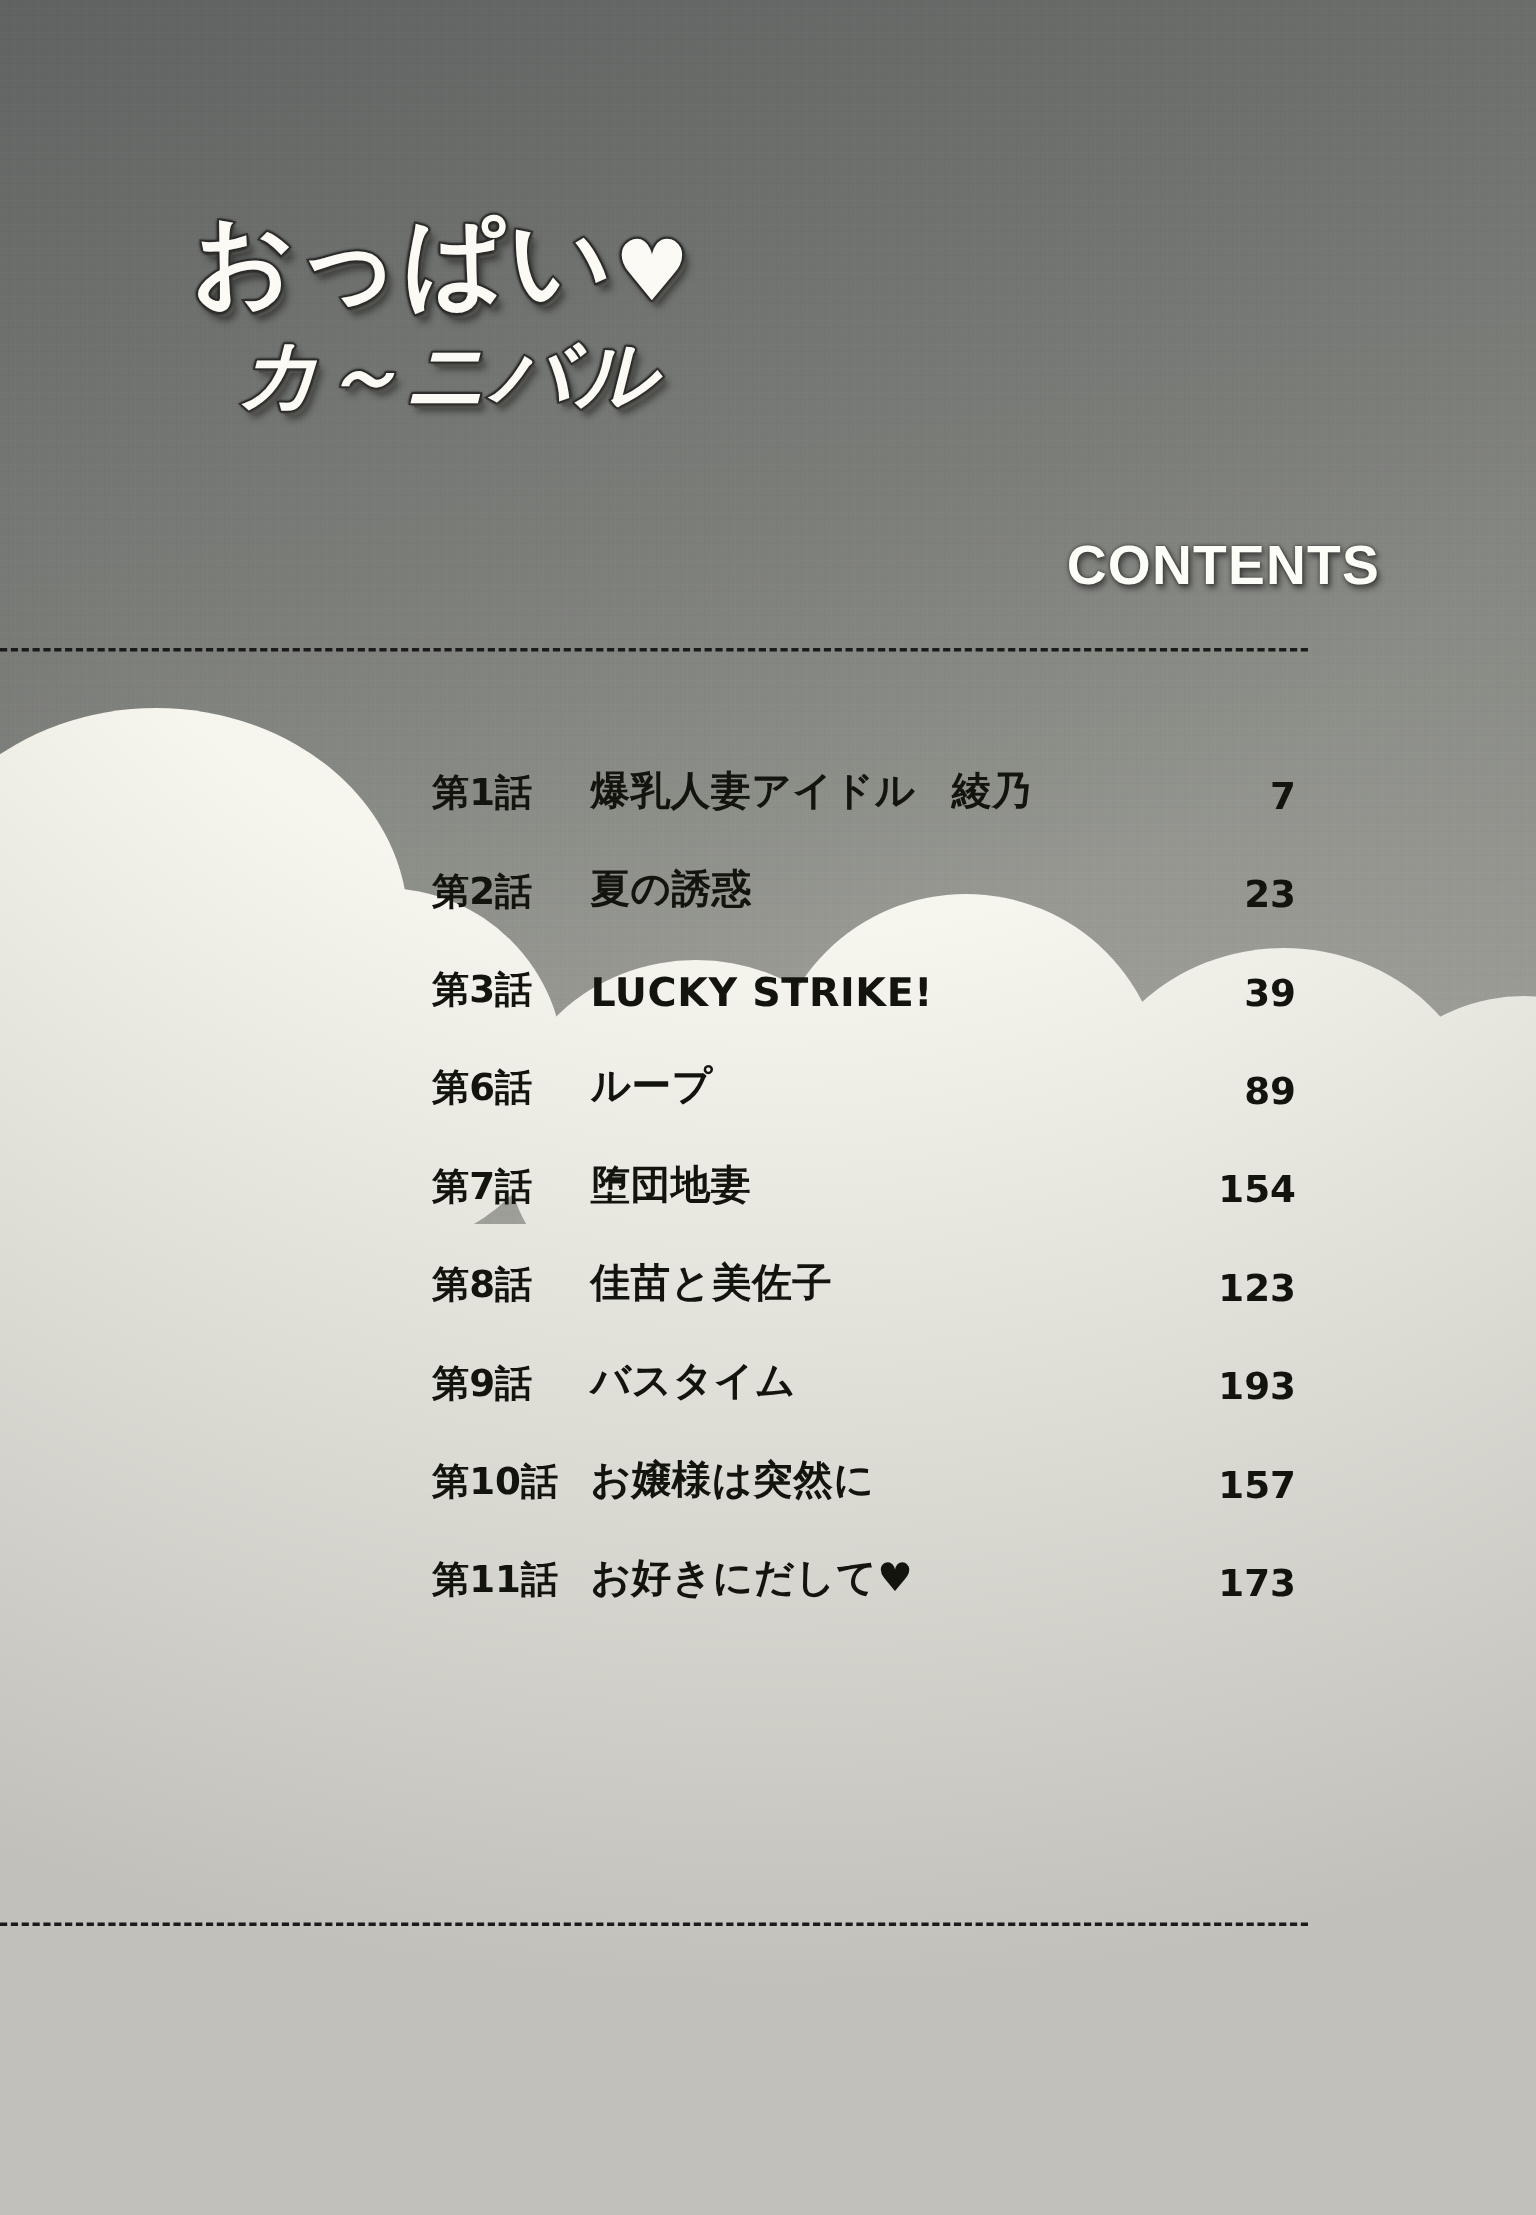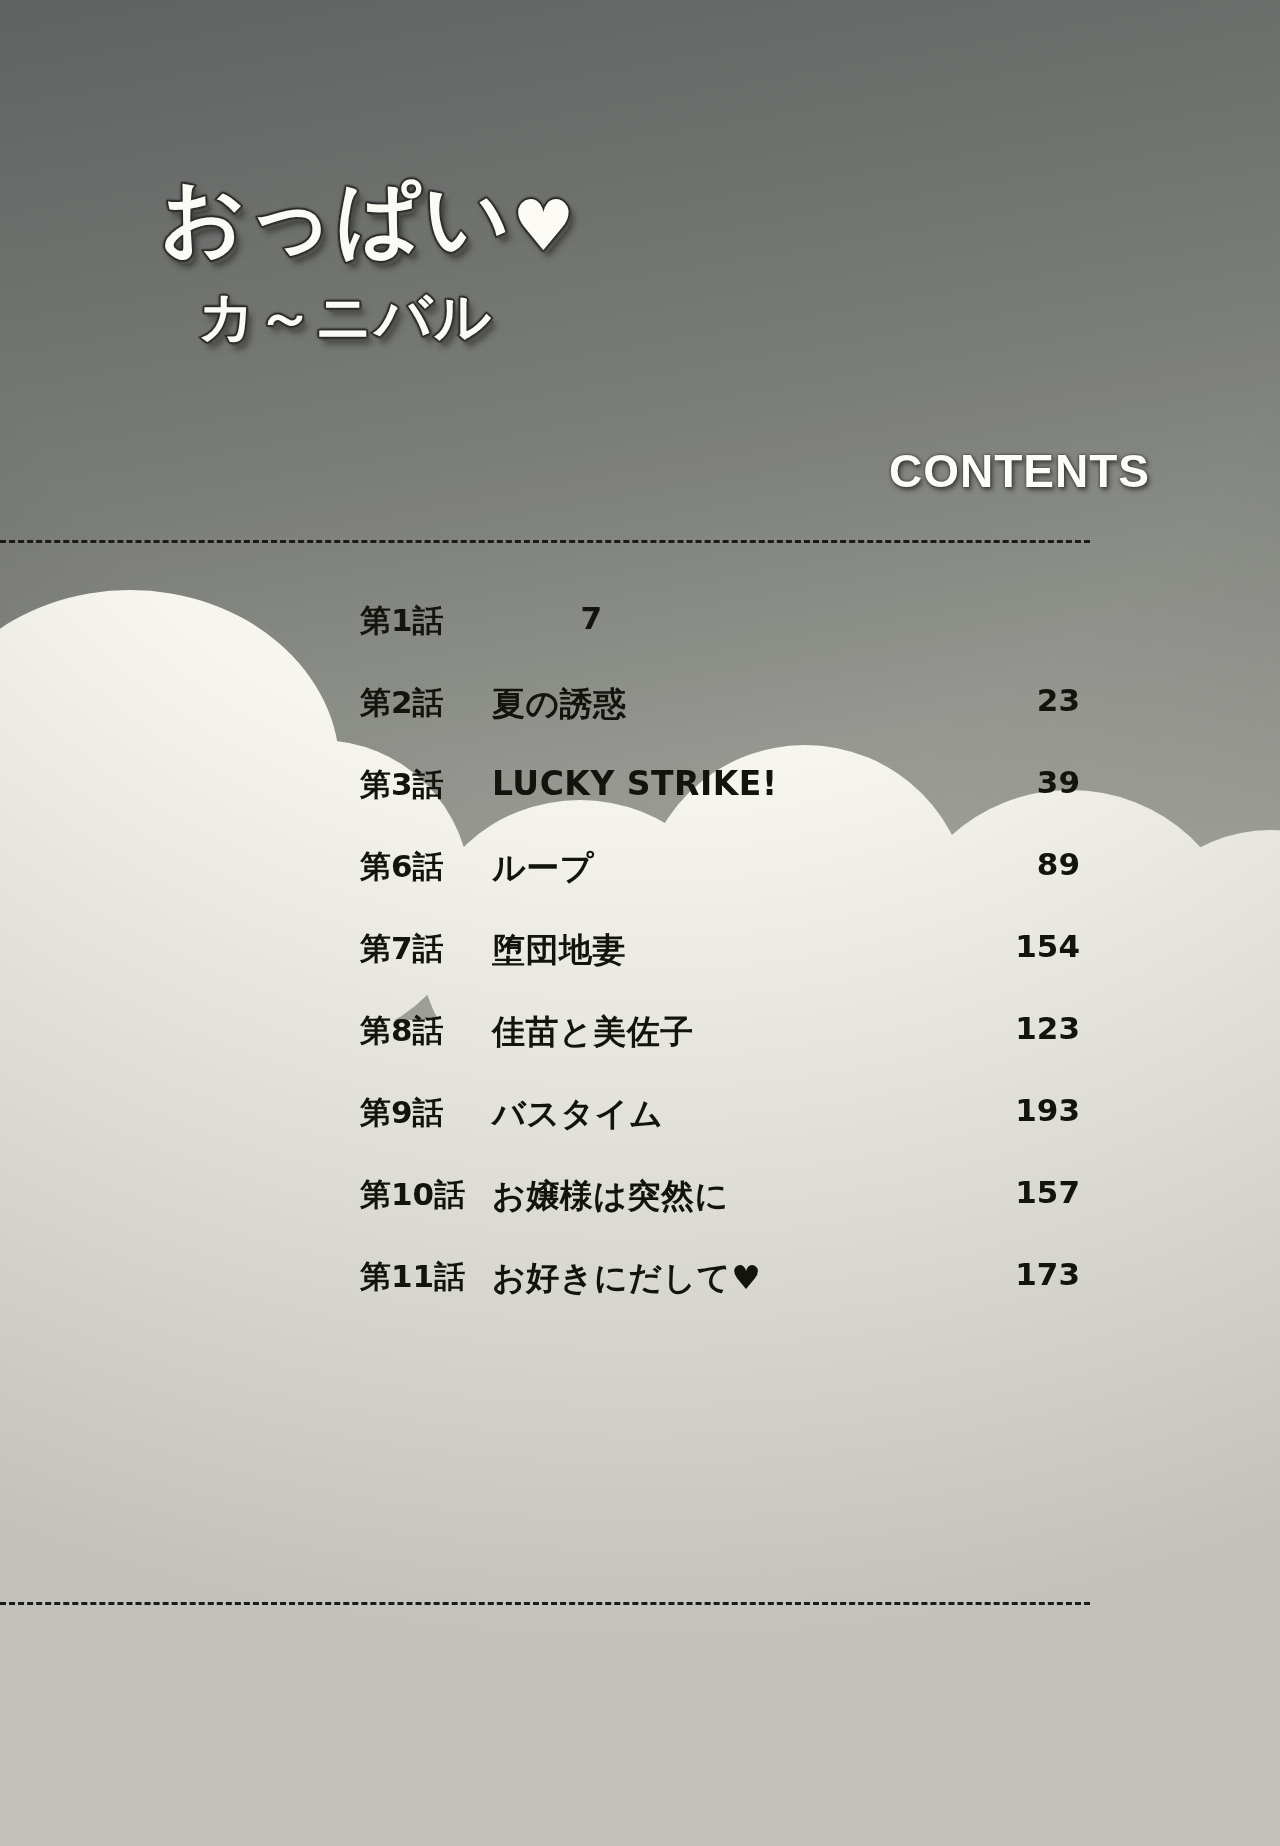--- a/index.html
+++ b/index.html
@@ -77,21 +77,21 @@
       2px 0 2px #2b2b2b,
       -2px 0 2px #2b2b2b,
       0 2px 2px #2b2b2b,
       0 -2px 2px #2b2b2b,
       3px 4px 0 #55544e,
       5px 7px 6px rgba(20,20,20,.55);
     -webkit-text-stroke: 3px #33332f;
     paint-order: stroke fill;
   }
   .title-line1 { font-size: 84px; }
-  .title-line2 { font-size: 56px; margin-top: 30px; margin-left: 38px; }
+  .title-line2 { font-size: 67px; margin-top: 20px; margin-left: 38px; font-style: italic; }
   .title-heart {
     display: inline-block;
     transform: translateY(4px);
     font-size: 70px;
   }
 
   
   .contents-label {
     position: absolute;
     right: 130px;
@@ -119,21 +119,21 @@
   
   .toc {
     position: absolute;
     left: 360px;
     top: 600px;
     width: 720px;
     z-index: 7;
   }
   .toc-row {
     display: flex;
-    align-items: flex-start;
+    align-items: flex-end;
     height: 82px;
   }
   .toc-no {
     flex: 0 0 132px;
     font-family: "DejaVu Sans", sans-serif;
     font-size: 31px;
     font-weight: bold;
     color: #14140f;
     letter-spacing: 0px;
     white-space: nowrap;
@@ -186,20 +186,21 @@
   </div>
 
   <div class="contents-label">CONTENTS</div>
 
   <div class="rule rule-top"></div>
 
   <div class="toc">
 
     <div class="toc-row">
       <span class="toc-no">第1話</span>
+      <span class="toc-title"><span>爆乳人妻アイドル</span><span class="subtitle-spacer"></span><span>綾乃</span></span>
       <span class="toc-page">7</span>
     </div>
 
     <div class="toc-row">
       <span class="toc-no">第2話</span>
       <span class="toc-title">夏の誘惑</span>
       <span class="toc-page">23</span>
     </div>
 
     <div class="toc-row">

